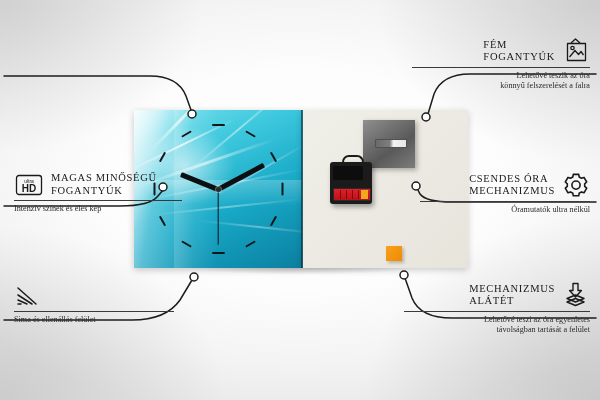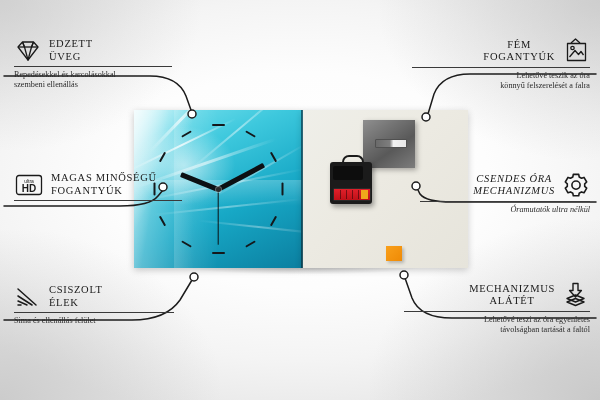--- a/index.html
+++ b/index.html
@@ -107,21 +107,21 @@
   
   .callout{position:absolute;}
   .callout .head{display:flex;align-items:center;gap:7px;}
   .callout.left .head{justify-content:flex-start;}
   .callout.right .head{justify-content:flex-end;}
   .title{
     font-family:"Liberation Serif", serif;
     font-size:10.5px;letter-spacing:.7px;color:#1a1a1a;
     line-height:12.5px;font-weight:400;white-space:pre-line;
   }
-  .callout.right .title{text-align:center;}
+  .callout.right .title{text-align:left;}
   .rule{height:1px;background:#3a3a3a;margin:3px 0 3px;}
   .desc{
     font-family:"Liberation Serif", serif;
     font-size:8.2px;line-height:10.2px;color:#2b2b2b;white-space:pre-line;
   }
   .callout.right .desc{text-align:right;}
   .ico{flex:0 0 auto;display:block;}
 
   
   #links{position:absolute;left:0;top:0;width:600px;height:400px;pointer-events:none;}
@@ -206,63 +206,45 @@
     <g fill="#ffffff" stroke="#1c1c1c" stroke-width="1.5">
       <circle cx="192" cy="114" r="4"></circle>
       <circle cx="163" cy="187" r="4"></circle>
       <circle cx="194" cy="277" r="4"></circle>
       <circle cx="426" cy="117" r="4"></circle>
       <circle cx="416" cy="186" r="4"></circle>
       <circle cx="404" cy="275" r="4"></circle>
     </g>
   </svg>
 
-  <div class="callout left" style="left:14px;top:38px;width:158px;">
-    <div class="head">
-      <svg class="ico" width="28" height="24" viewBox="0 0 28 24">
-        <g fill="none" stroke="#1a1a1a" stroke-width="1.3" stroke-linejoin="round">
-          <path d="M4,8 L8.5,3 L19.5,3 L24,8 L14,21 Z"></path>
-          <path d="M4,8 L24,8"></path>
-          <path d="M8.5,3 L10.5,8 L14,21 L17.5,8 L19.5,3"></path>
-          <path d="M10.5,8 L8.5,3 M17.5,8 L19.5,3"></path>
-        </g>
-      </svg>
-      <div class="title">EDZETT
-ÜVEG</div>
-    </div>
-    <div class="rule"></div>
-    <div class="desc">Repedésekkel és karcolásokkal
-szembeni ellenállás</div>
-  </div>
 
   <div class="callout left" style="left:14px;top:172px;width:168px;">
     <div class="head">
       <svg class="ico" width="30" height="24" viewBox="0 0 30 24">
         <rect x="2.5" y="2.5" width="25" height="19" rx="2.5" ry="2.5" fill="none" stroke="#1a1a1a" stroke-width="1.3"></rect>
         <text x="15" y="10.2" text-anchor="middle" font-family="Liberation Sans, sans-serif" font-size="5" fill="#1a1a1a">ultra</text>
         <text x="15" y="19" text-anchor="middle" font-family="Liberation Sans, sans-serif" font-size="10" font-weight="bold" fill="#1a1a1a">HD</text>
       </svg>
       <div class="title">MAGAS MINŐSÉGŰ
 FOGANTYÚK</div>
     </div>
     <div class="rule"></div>
+    <div class="desc">Intenzív színek és éles kép</div>
   </div>
 
   <div class="callout left" style="left:14px;top:284px;width:160px;">
     <div class="head">
       <svg class="ico" width="28" height="24" viewBox="0 0 28 24">
         <g stroke="#1a1a1a" stroke-width="1.5" stroke-linecap="round">
           <path d="M4,4 L22,20"></path>
             <path d="M4,11 L18,20"></path>
           <path d="M4,16 L13,20"></path>
             <path d="M4,20 L7,20"></path>
         </g>
       </svg>
-      <div class="title">CSISZOLT
-ÉLEK</div>
     </div>
     <div class="rule"></div>
     <div class="desc">Sima és ellenállás felület</div>
   </div>
 
   <div class="callout right" style="right:10px;top:38px;width:178px;">
     <div class="head">
       <div class="title">FÉM
 FOGANTYÚK</div>
       <svg class="ico" width="28" height="26" viewBox="0 0 28 26">
@@ -272,21 +254,21 @@
           <path d="M7.5,19 L13,12.5 L16.5,16.5 L19,13.5 L21.5,17"></path>
           <circle cx="10.5" cy="10" r="1.7"></circle>
         </g>
       </svg>
     </div>
     <div class="rule"></div>
     <div class="desc">Lehetővé teszik az óra
 könnyű felszerelését a falra</div>
   </div>
 
-  <div class="callout right" style="right:10px;top:172px;width:170px;font-style:italic;">
+  <div class="callout right" style="right:10px;top:172px;width:170px;">
     <div class="head">
       <div class="title">CSENDES ÓRA
 MECHANIZMUS</div>
       <svg class="ico" width="28" height="26" viewBox="0 0 28 26">
         <g fill="none" stroke="#1a1a1a" stroke-width="1.6" stroke-linejoin="round">
           <path d="M11.3,2.4 h5.4 l0.5,2.6 l2.3,1.3 l2.5,-0.9 l2.7,4.6 l-2,1.8 v2.6 l2,1.8
                    l-2.7,4.6 l-2.5,-0.9 l-2.3,1.3 l-0.5,2.6 h-5.4 l-0.5,-2.6 l-2.3,-1.3 l-2.5,0.9
                    l-2.7,-4.6 l2,-1.8 v-2.6 l-2,-1.8 l2.7,-4.6 l2.5,0.9 l2.3,-1.3 Z"></path>
           <circle cx="14" cy="13.1" r="4.1"></circle>
         </g>
@@ -303,16 +285,16 @@
       <svg class="ico" width="28" height="26" viewBox="0 0 28 26">
         <g fill="none" stroke="#1a1a1a" stroke-width="1.4" stroke-linejoin="round">
           <path d="M11,1.5 h5 v7 h3.4 L13.5,15 L7.6,8.5 H11 Z"></path>
           <path d="M5,16.5 L13.5,13 L22,16.5 L13.5,20 Z"></path>
           <path d="M5,20 L13.5,16.5 L22,20 L13.5,23.5 Z"></path>
         </g>
       </svg>
     </div>
     <div class="rule"></div>
     <div class="desc">Lehetővé teszi az óra egyenletes
-távolságban tartását a faltól</div>
+távolságban tartását a felület</div>
   </div>
 
 </div>
 
 </body></html>

